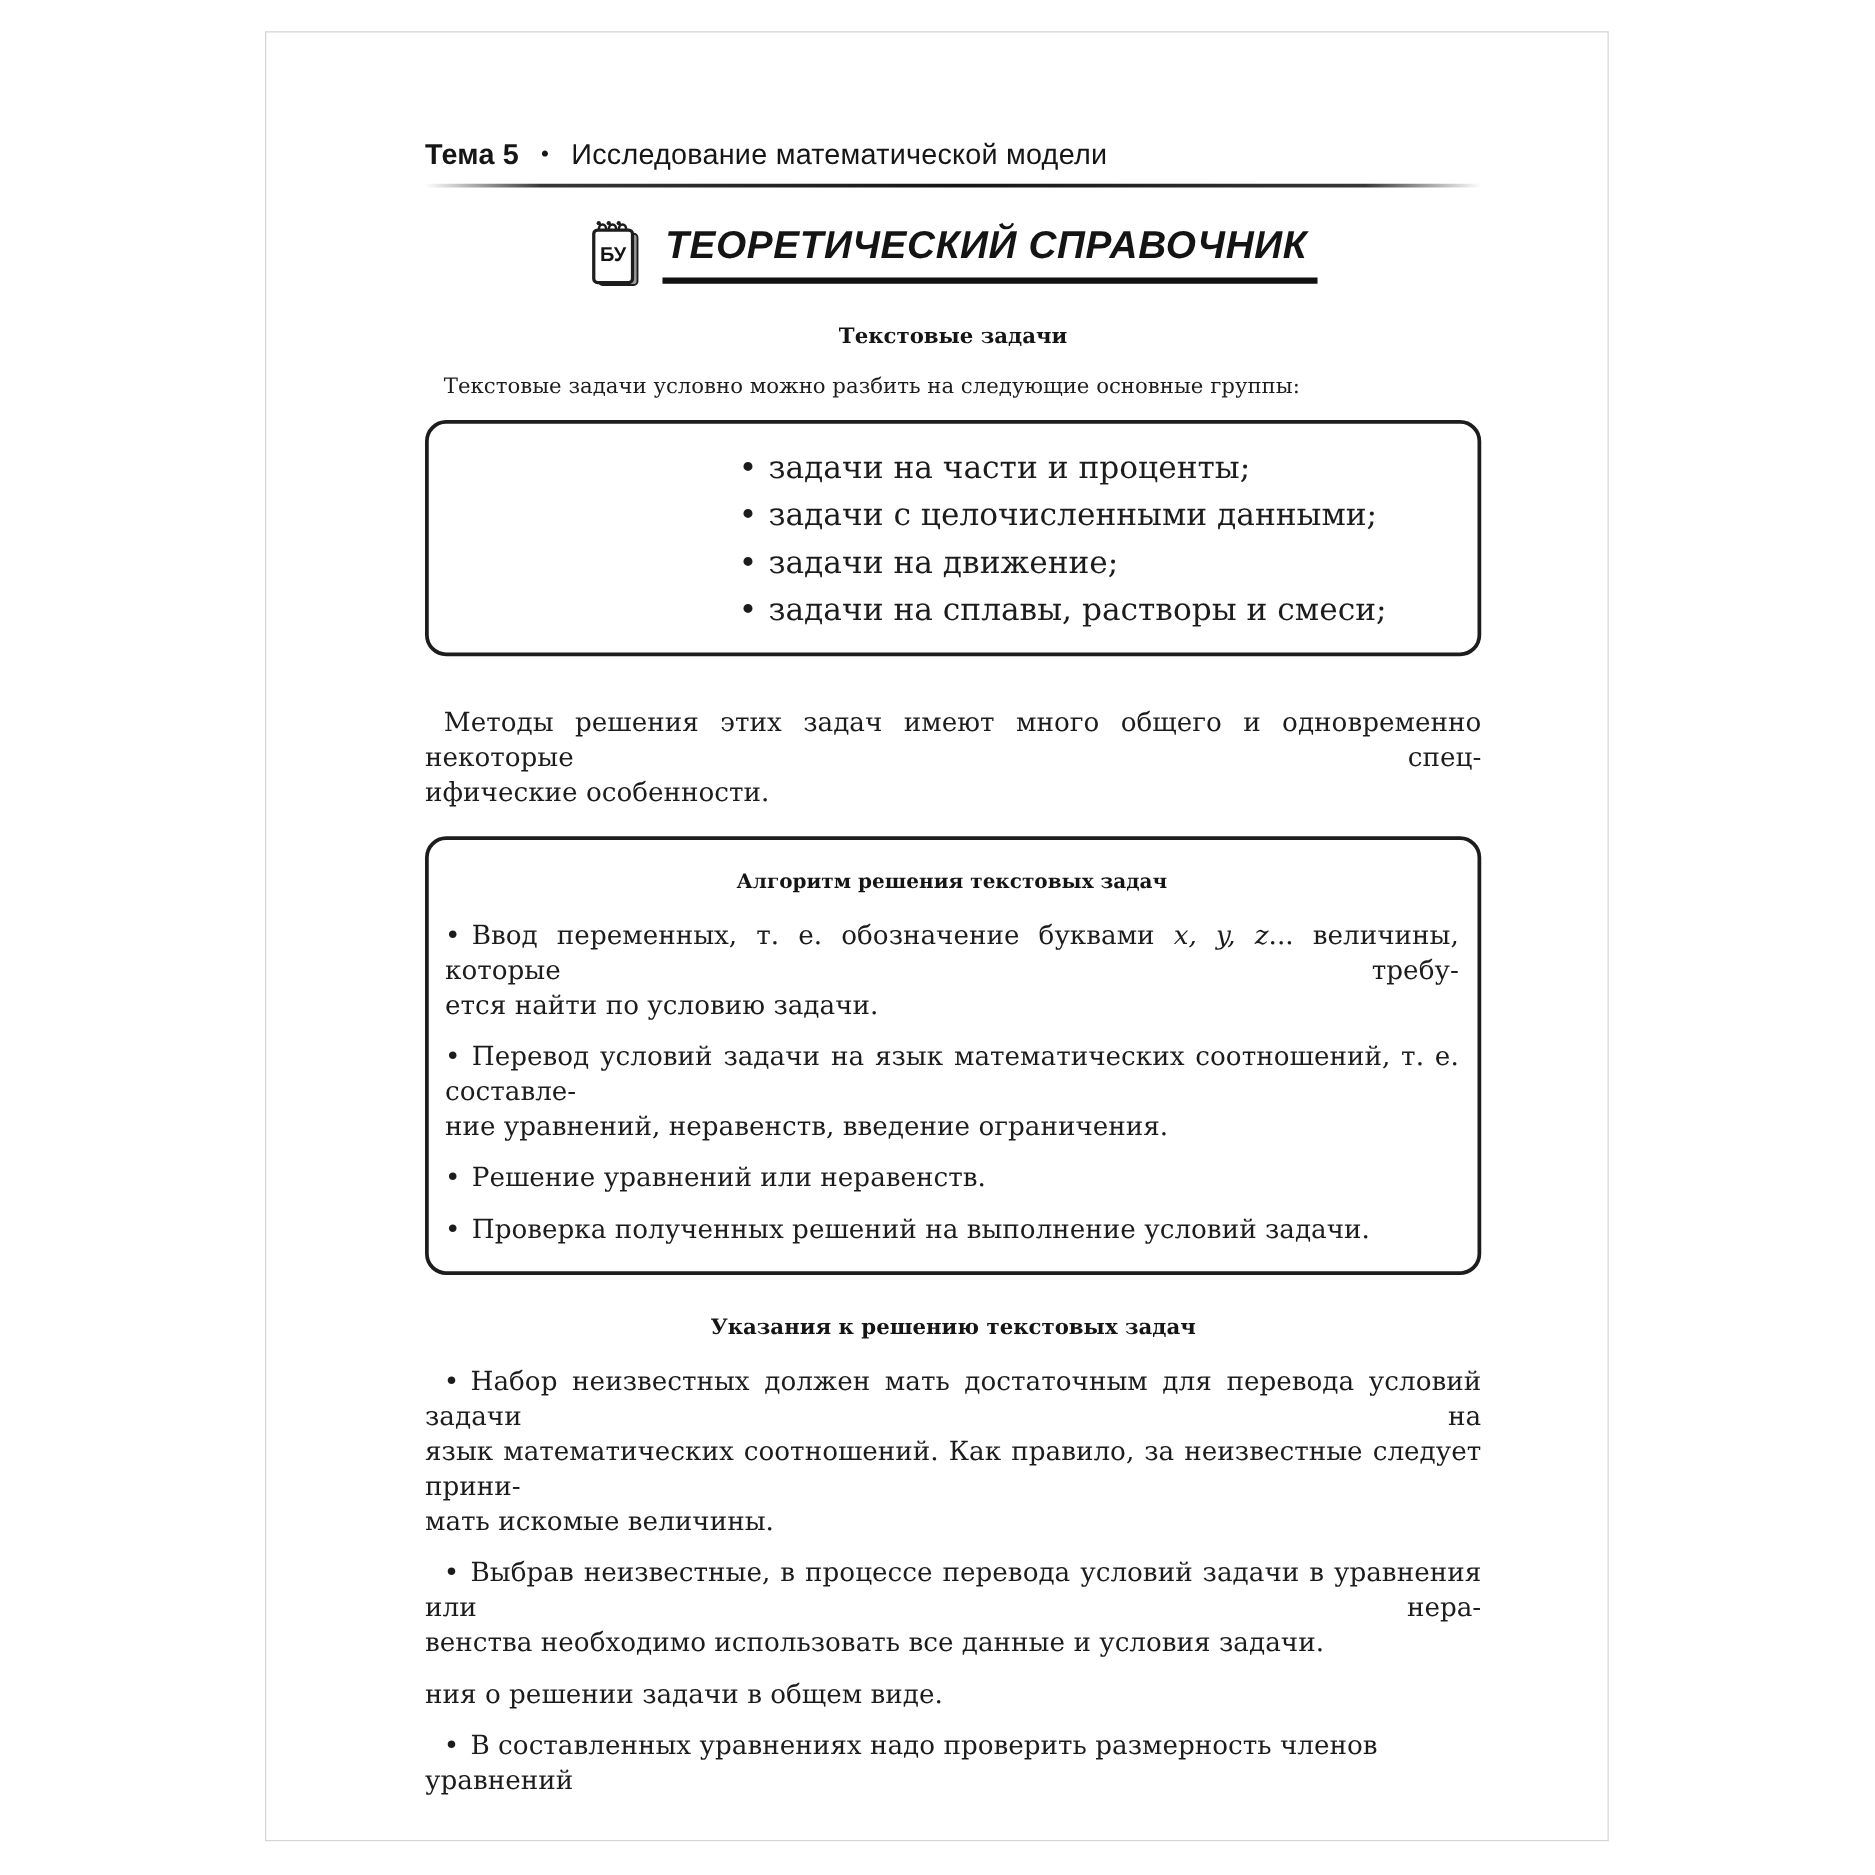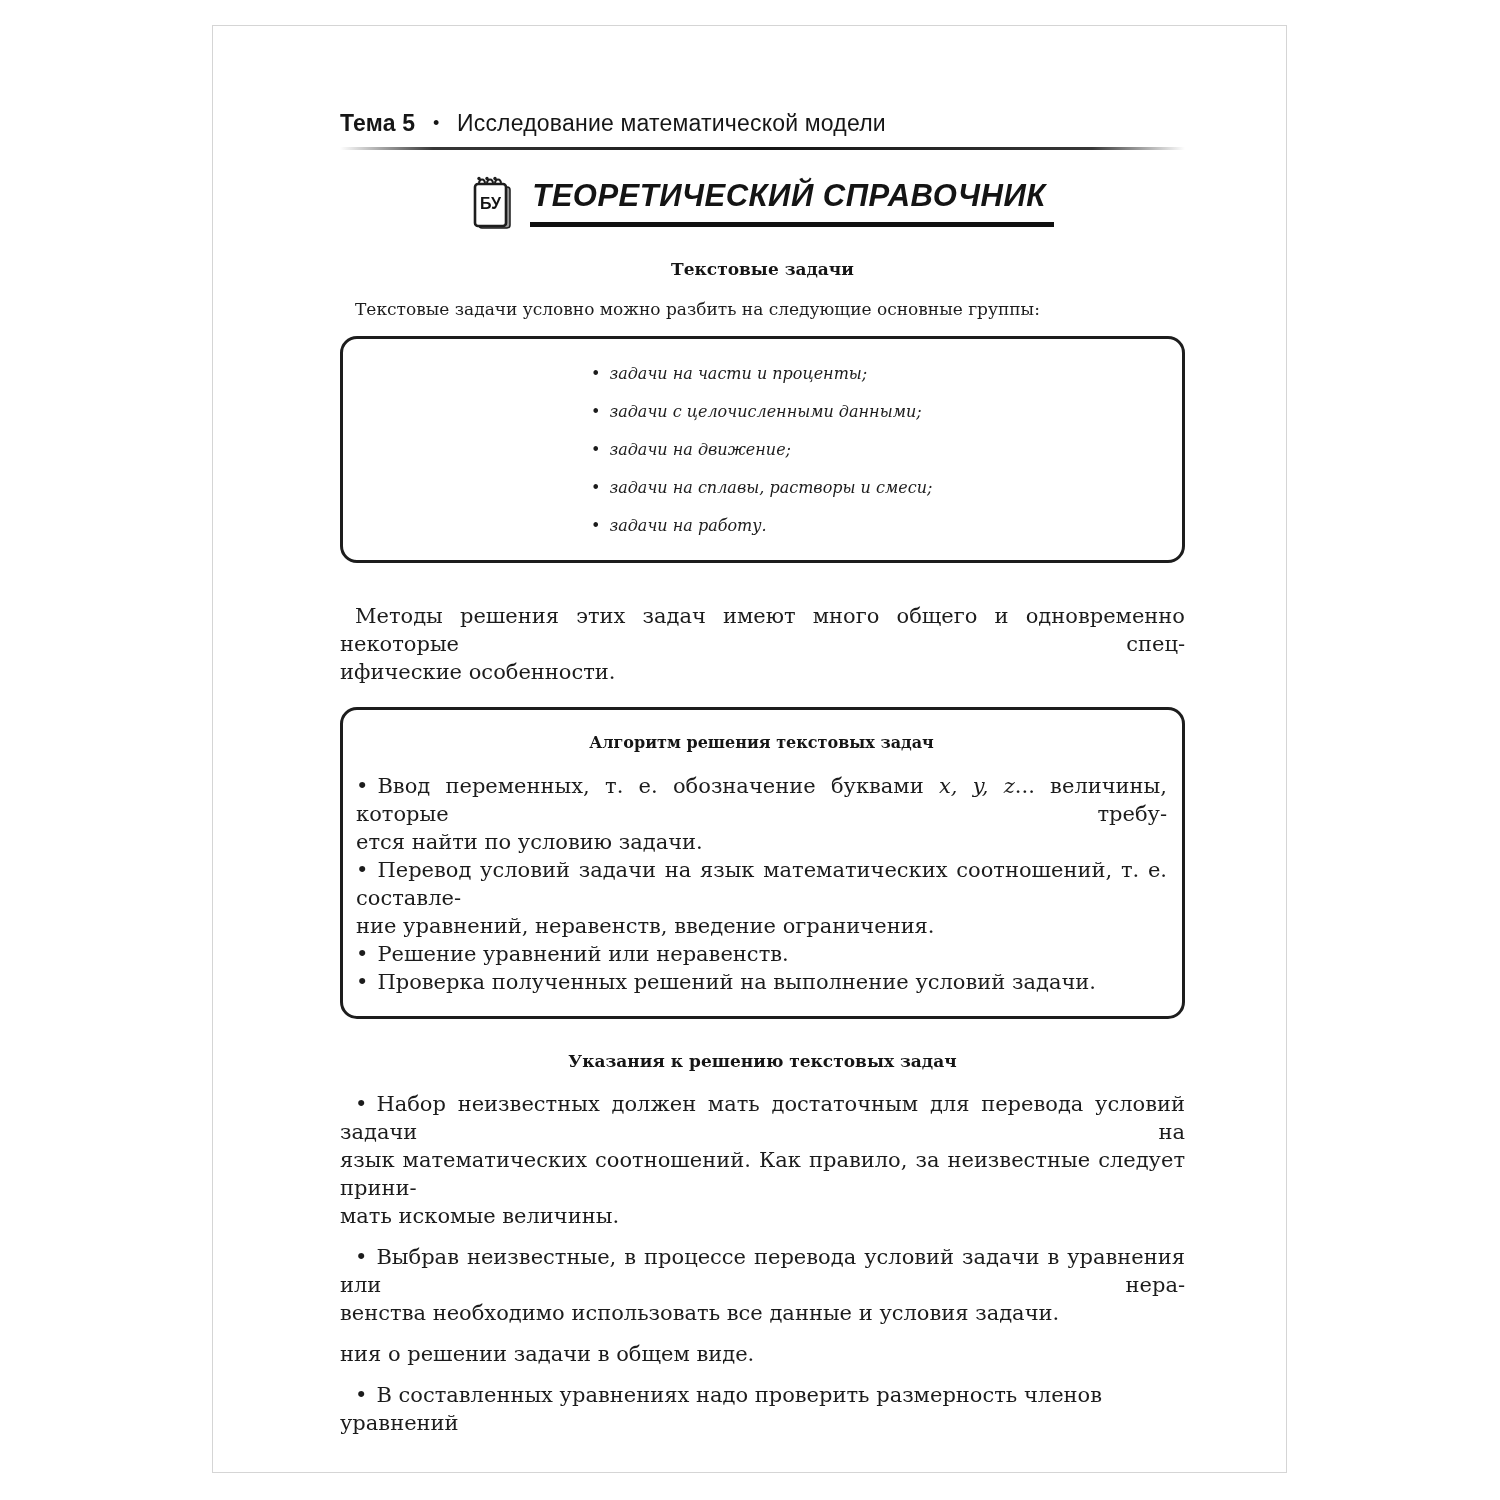--- a/index.html
+++ b/index.html
@@ -73,30 +73,30 @@
   .it { font-style: italic; }
   .blt { margin-right: 9px; }
 
   
   .rbox {
     border: 3px solid #1d1d1d;
     border-radius: 17px;
     box-sizing: border-box;
   }
   .box1 { margin-top: 13px; padding: 22px 0 21px 0; }
-  .g-item { margin-left: 248px; font-size: 16px; line-height: 26px; font-style: italic; }
+  .g-item { margin-left: 248px; font-size: 25px; line-height: 26px; }
   .g-item + .g-item { margin-top: 12px; }
 
   .box2 { margin-top: 21px; padding: 15px 15px 20px 13px; }
   .box-title {
     text-align: center; font-weight: bold;
     font-size: 16px; line-height: 30px; margin-top: 3px;
     color: #151515;
   }
-  .b-item { }
+  .b-item { margin-top: 13px; }
   .b-item:first-of-type { margin-top: 14px; }
 
   .gd-wrap { margin-top: 6px; }
   .gd-item { margin-top: 13px; }
 </style>
 </head>
 <body>
 
 <div class="sheet">
   <div class="col">
@@ -129,21 +129,20 @@
     <div class="h-serif">Текстовые задачи</div>
 
     <div class="para intro fl">Текстовые задачи условно можно разбить на следующие основные группы:</div>
 
     <div class="rbox box1">
       <div id="groups-list">
           <div class="g-item"><span class="blt">•</span><span>задачи на части и проценты;</span></div>
           <div class="g-item"><span class="blt">•</span><span>задачи с целочисленными данными;</span></div>
           <div class="g-item"><span class="blt">•</span><span>задачи на движение;</span></div>
           <div class="g-item"><span class="blt">•</span><span>задачи на сплавы, растворы и смеси;</span></div>
-          <div class="g-item"><span class="blt">•</span><span>задачи на работу.</span></div>
         </div>
     </div>
 
     <div id="methods-para" style="margin-top:39px">
         <div class="ln j fl"><span>Методы решения этих задач имеют много общего и одновременно некоторые спец-</span></div>
         <div class="ln"><span>ифические особенности.</span></div>
       </div>
 
     <div class="rbox box2">
       <div class="box-title">Алгоритм решения текстовых задач</div>

